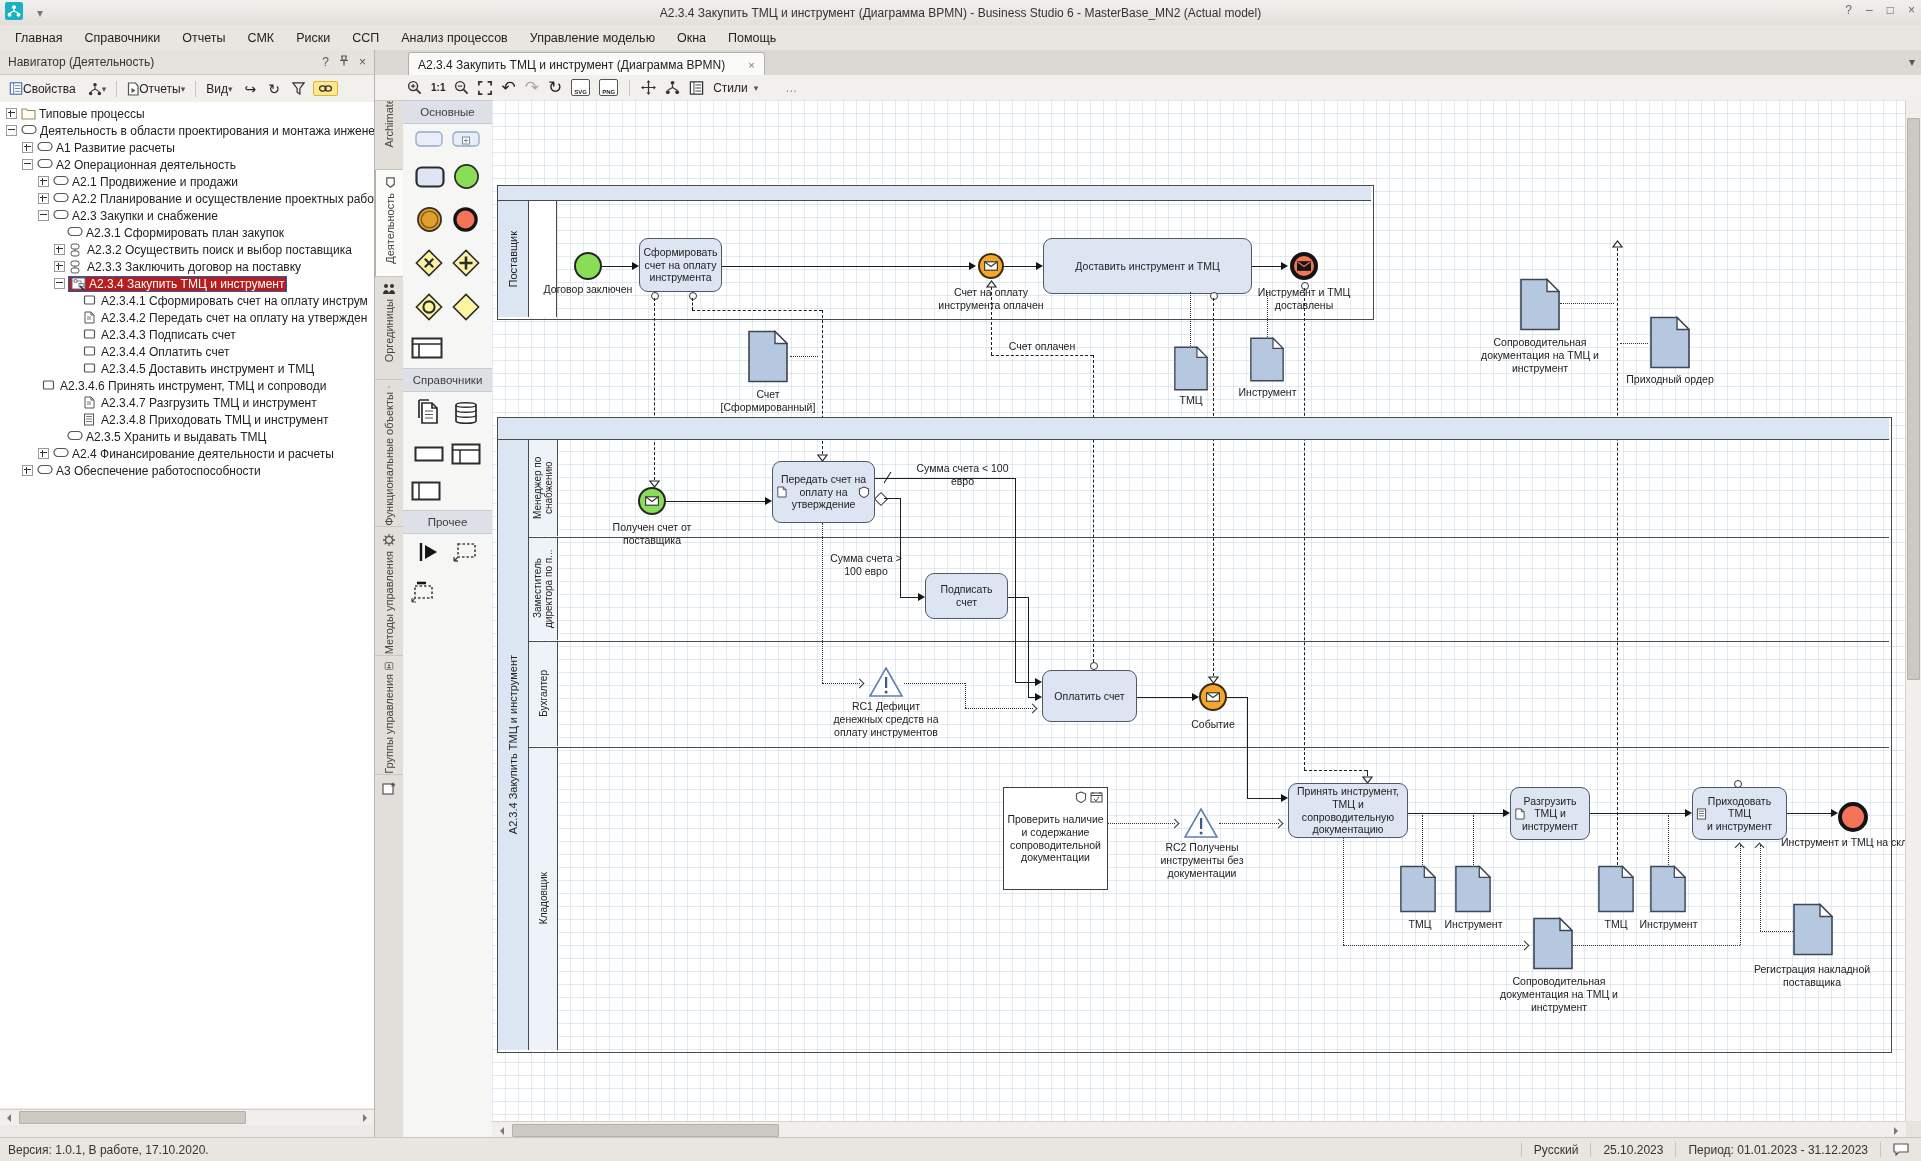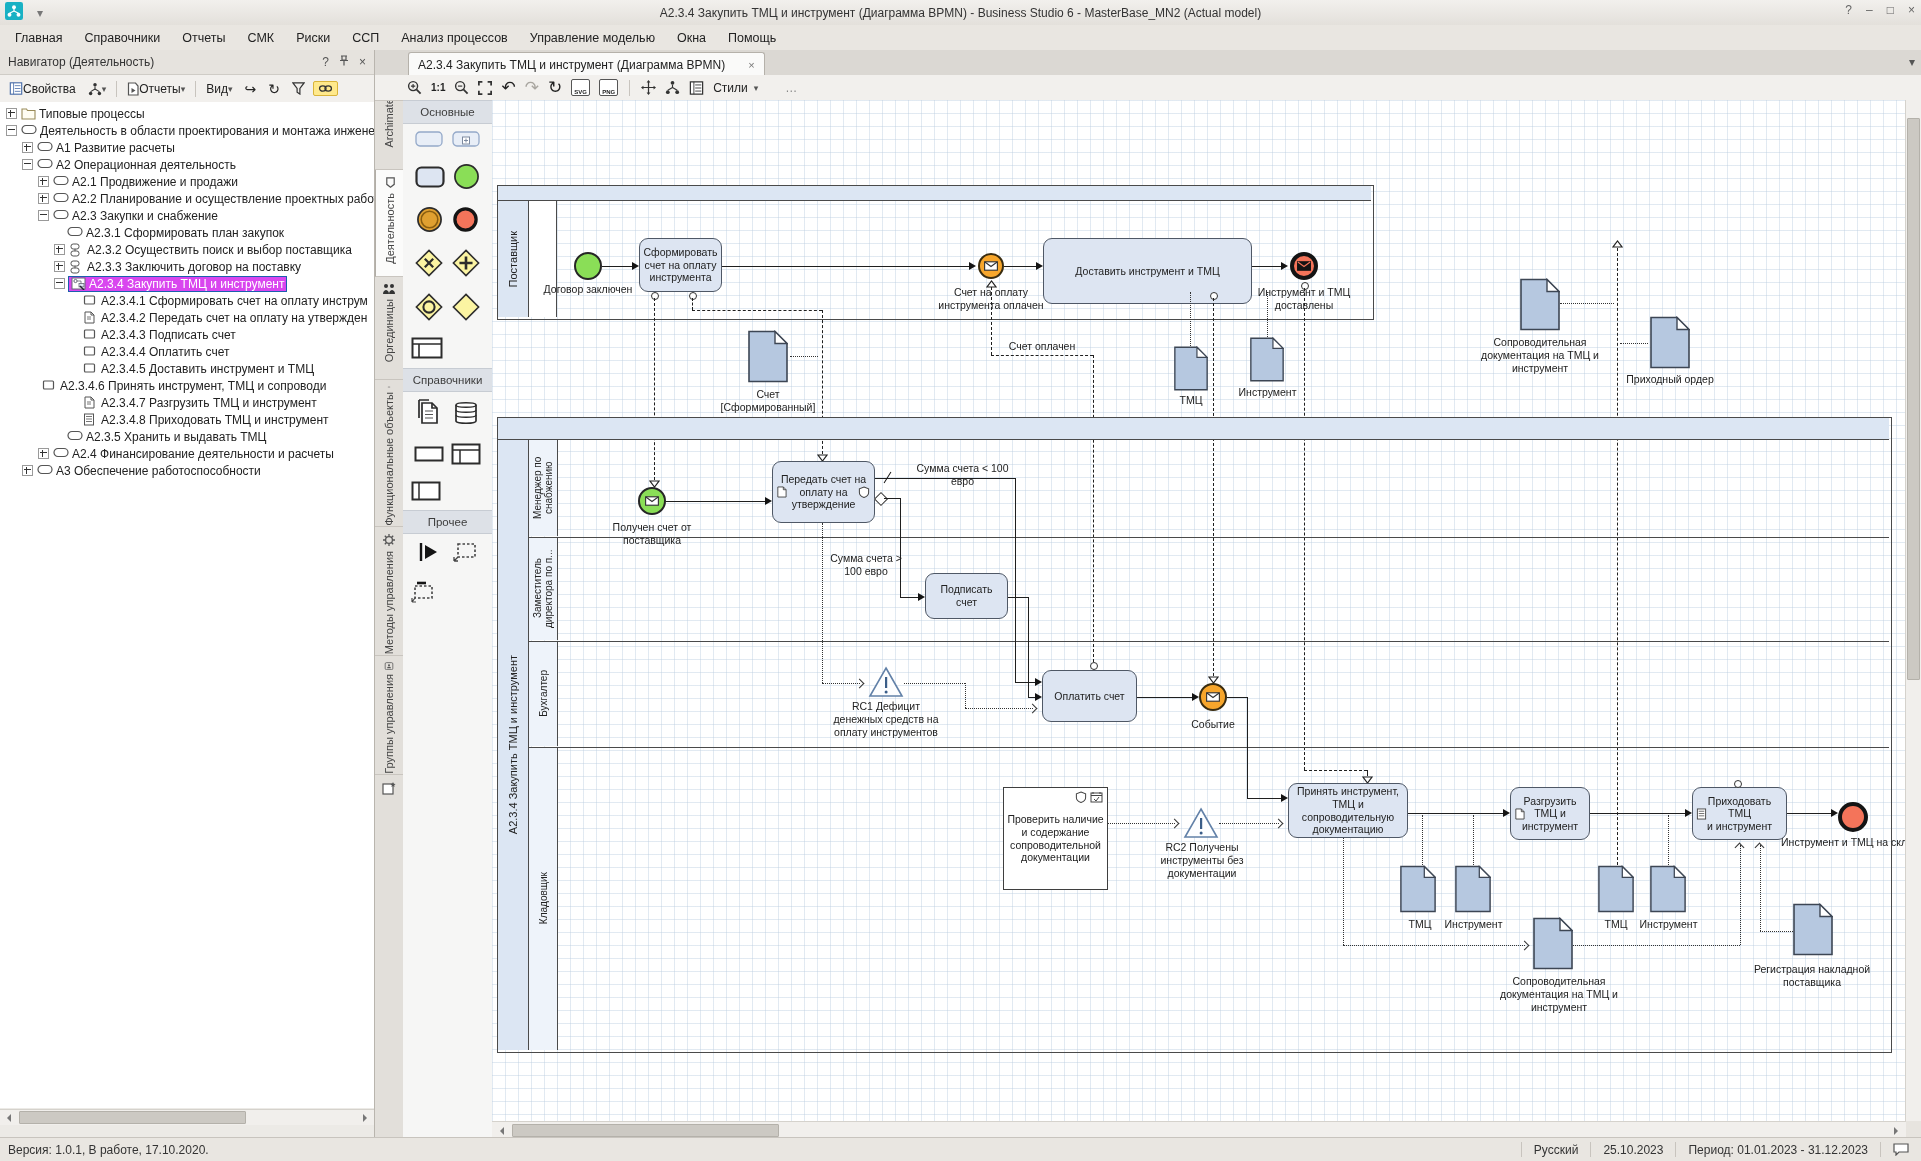--- a/index.html
+++ b/index.html
@@ -19,21 +19,21 @@
 #nav-tb{height:27px;background:#f2f0ed;border-bottom:1px solid #ccc8c2;display:flex;align-items:center;padding:0 5px;gap:4px}
 .tbtn{display:flex;align-items:center;padding:2px 4px;border-radius:2px;font-size:12px;color:#222}
 .tsep{width:1px;height:16px;background:#c8c4be;margin:0 2px}
 #tree{position:absolute;left:0;top:52px;right:0;bottom:30px;background:#fff;overflow:hidden;padding-top:3px}
 .trow{display:flex;align-items:center;height:17px;white-space:nowrap;font-size:12px}
 .exp{width:9px;height:9px;border:1px solid #9a9a9a;background:#fff;position:relative;flex:0 0 9px;margin-right:4px}
 .exp i{position:absolute;left:1px;right:1px;top:3px;height:1px;background:#333}
 .exp.plus em{position:absolute;top:1px;bottom:1px;left:3px;width:1px;background:#333}
 .noexp{flex:0 0 13px}
 .ticon{flex:0 0 15px;height:14px;margin-right:3px}
-.sel{background:#d946ef;color:#fff;outline:1px solid #1c5fae;padding:0 2px}
+.sel{background:#b91c1c;color:#fff;outline:1px solid #1c5fae;padding:0 2px}
 #nav-hs{position:absolute;left:0;bottom:13px;right:0;height:15px;background:#f1efec;border-top:1px solid #d5d2cc;display:flex;align-items:center}
 .sb-thumb{background:#ccc9c3;border:1px solid #b4b1aa;border-radius:1px}
 .sb-arr{width:0;height:0;border:4px solid transparent}
 
 #sidestrip{position:absolute;left:375px;top:75px;width:28px;bottom:23px;background:#e2dfda;border-right:1px solid #c4c0ba}
 .sidetab{width:28px;display:flex;flex-direction:column;align-items:center;padding-top:6px;gap:4px;border-bottom:1px solid #c9c5bf;color:#444}
 .sidetab .vt{writing-mode:vertical-rl;transform:rotate(180deg);font-size:11px;white-space:nowrap}
 .sidetab.active{background:#fbfbfa;border-left:1px solid #b1ada6}
 
 #tabbar{position:absolute;left:375px;top:50px;right:0;height:25px;background:#dbd8d3;border-bottom:1px solid #c3bfb9}
@@ -625,21 +625,21 @@
     <span class="tr-r" style="left:477px;top:162px"></span>
   <div class="bpev ev-orange" style="left:486px;top:153px;width:26px;height:26px">
       <svg width="14" height="10" viewBox="0 0 16 11">
         <rect x="0.7" y="0.7" width="14.6" height="9.6" fill="#fff" stroke="#333" stroke-width="1.3"></rect>
         <path d="M1 1 L8 6 L15 1" fill="none" stroke="#333" stroke-width="1.3"></path>
       </svg>
     </div>
   <div class="clabel" style="left:439px;top:186px;width:120px">Счет на оплату инструмента оплачен</div>
   <div class="lnh" style="left:512px;top:166px;width:32px"></div>
     <span class="tr-r" style="left:544px;top:162px"></span>
-  <div class="task" style="left:551px;top:138px;width:209px;height:66px"><span>Доставить инструмент и ТМЦ</span></div>
+  <div class="task" style="left:551px;top:138px;width:209px;height:56px"><span>Доставить инструмент и ТМЦ</span></div>
   <div class="lnh" style="left:760px;top:166px;width:29px"></div>
     <span class="tr-r" style="left:789px;top:162px"></span>
   <div class="bpev ev-end" style="left:798px;top:152px;width:28px;height:28px">
       <svg width="14" height="10" viewBox="0 0 16 11">
         <rect x="0.7" y="0.7" width="14.6" height="9.6" fill="#141414" stroke="#141414" stroke-width="1.3"></rect>
         <path d="M1 1 L8 6 L15 1" fill="none" stroke="#f4745a" stroke-width="1.3"></path>
       </svg>
     </div>
   <div class="clabel" style="left:748px;top:186px;width:128px">Инструмент и ТМЦ доставлены</div>
 

